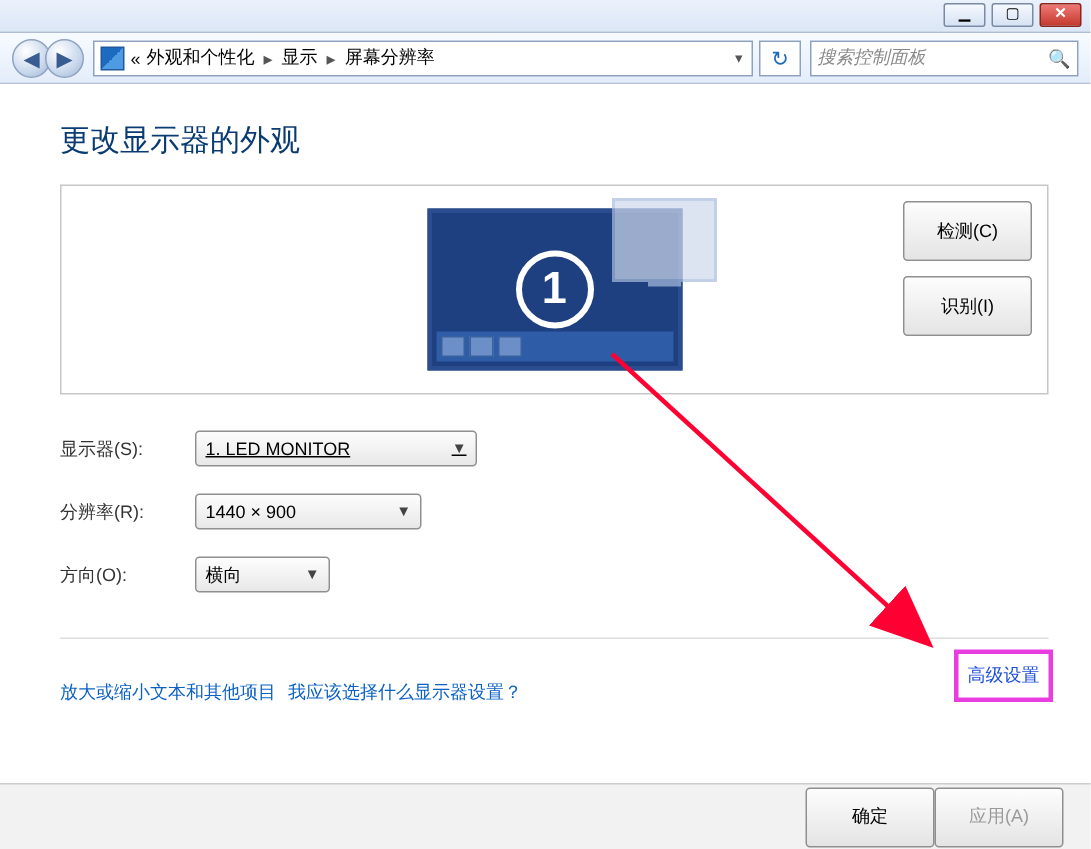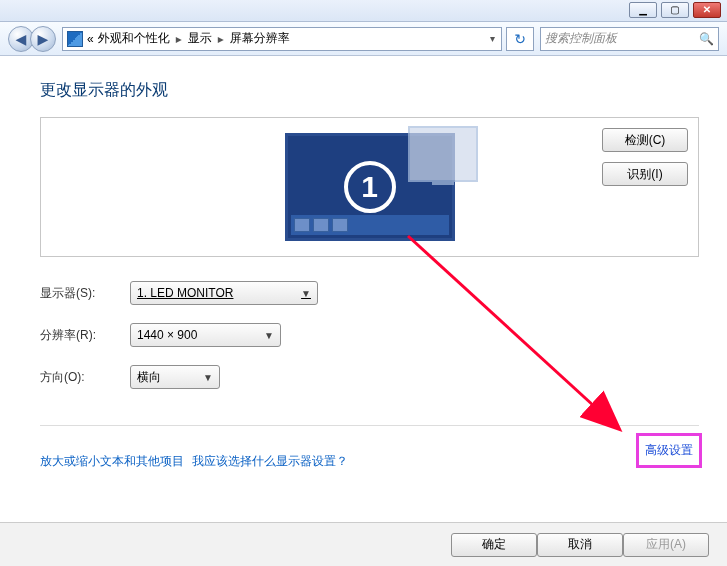--- a/index.html
+++ b/index.html
@@ -27,37 +27,37 @@
                linear-gradient(135deg,#1d6bc0 0 50%,#4e9ae3 50% 100%); border:1px solid #205a9a; }
   .crumb-sep { color:#555; padding:0 2px; }
   .addr-drop { margin-left:auto; color:#555; font-size:10px; padding:0 2px;}
   .refresh { width:28px; height:24px; margin-left:4px; border:1px solid #8ea2bf; background:#fff;
              display:flex; align-items:center; justify-content:center; color:#1d6bc0; font-size:14px;}
   .searchbox { flex:1; height:24px; border:1px solid #8ea2bf; background:#fff; margin:0 8px 0 6px;
                display:flex; align-items:center; padding:0 4px; color:#888; font-style:italic; gap:4px;justify-content:space-between;}
   .searchbox .mag { color:#3c74b7; font-style:normal;}
   
   .page { position:absolute; top:56px; left:0; right:0; bottom:44px; background:#fff; padding: 24px 28px 0 40px;}
-  .heading { font-size: 16px; color:#0a3b72; margin-bottom: 16px; }
+  .heading { font-size: 20px; color:#0a3b72; margin-bottom: 16px; }
   .preview-panel { border:1px solid #c7c7c7; height: 140px; position:relative; background:#fff; }
   .mon-stage { position:absolute; left:50%; top:50%; transform:translate(-50%,-50%); }
   .monitor { width:170px; height:108px; border:3px solid #2a4d8f; background:#1e3f80; position:relative;
              display:flex; align-items:center; justify-content:center; }
   .mon-ghost { position:absolute; right:-26px; top:-10px; width:70px; height:56px; border:2px solid #a9bedd;
                background:#cfd9ec; opacity:.7;}
   .mon-ghost::after { content:""; position:absolute; left:50%; bottom:-5px; transform:translateX(-50%);
                       width:22px; height:4px; background:#a9bedd; }
   .mon-num { width:52px; height:52px; border-radius:50%; border:4px solid #fff; color:#fff;
              display:flex; align-items:center; justify-content:center; font-size:30px; font-weight:bold;
              background:#1e3f80; z-index:2;}
   .taskbar { position:absolute; left:3px; right:3px; bottom:3px; height:20px; background:#2f5ca6;
              display:flex; align-items:center; gap:3px; padding:0 3px;}
   .taskbar span { display:inline-block; width:16px; height:14px; background:#6d8fc8; border:1px solid #38619e;}
   .side-btns { position:absolute; right:10px; top:10px; display:flex; flex-direction:column; gap:10px;}
-  .wbtn { min-width:86px; height:24px; border:1px solid #8f8f8f; border-radius:3px;
+  .wbtn { min-width:86px; height:40px; border:1px solid #8f8f8f; border-radius:3px;
           background:linear-gradient(#fdfdfd,#e4e4e4); display:flex; align-items:center; justify-content:center;
           padding:0 10px; font-size:12px;}
   
   .rows { margin-top: 24px; }
   .row { display:flex; align-items:center; gap: 20px; margin-bottom: 18px; }
   .row label { width: 70px; color:#333; }
   .combo { height:24px; border:1px solid #8f8f8f; border-radius:3px; background:linear-gradient(#fdfdfd,#e8e8e8);
            display:flex; align-items:center; padding:0 6px; gap:10px; }
   .combo .caret { margin-left:auto; color:#444; font-size:10px;}
   .combo.c1 { width:188px;text-decoration:underline; } .combo.c2 { width:151px; } .combo.c3 { width:90px; }
@@ -156,21 +156,20 @@
 
   <div class="hr"></div>
   <div class="links">
     <span>放大或缩小文本和其他项目</span>
     <span>我应该选择什么显示器设置？</span>
   </div>
 </div>
 
 <div class="footer">
   <div class="wbtn">确定</div>
-  <div class="wbtn">取消</div>
   <div class="wbtn disabled">应用(A)</div>
 </div>
 
 <svg class="arrow" width="727" height="510">
   <defs>
     <marker id="ah" markerWidth="14" markerHeight="12" refX="12" refY="6" orient="auto">
       <path d="M0,0 L14,6 L0,12 Z" fill="#ff0033"></path>
     </marker>
   </defs>
   <line x1="408" y1="180" x2="618" y2="372" stroke="#ff0033" stroke-width="3" marker-end="url(#ah)"></line>

